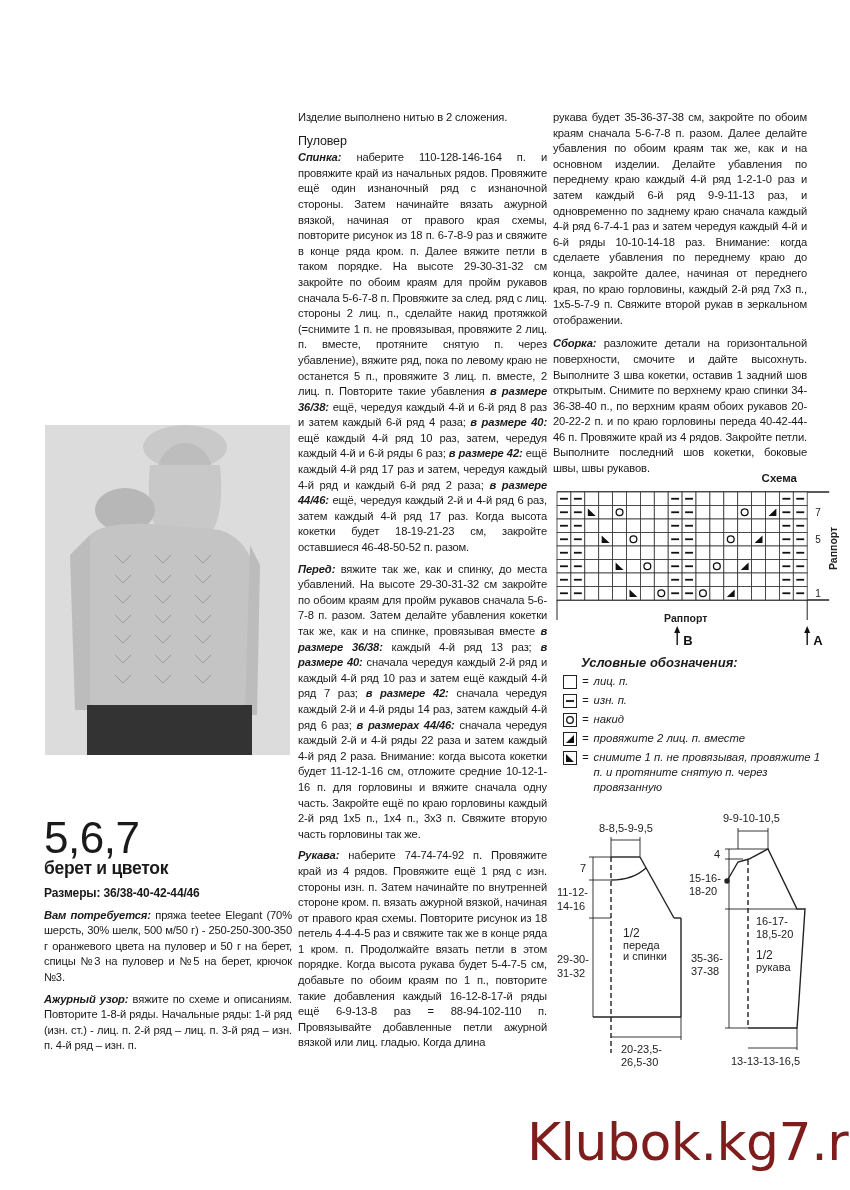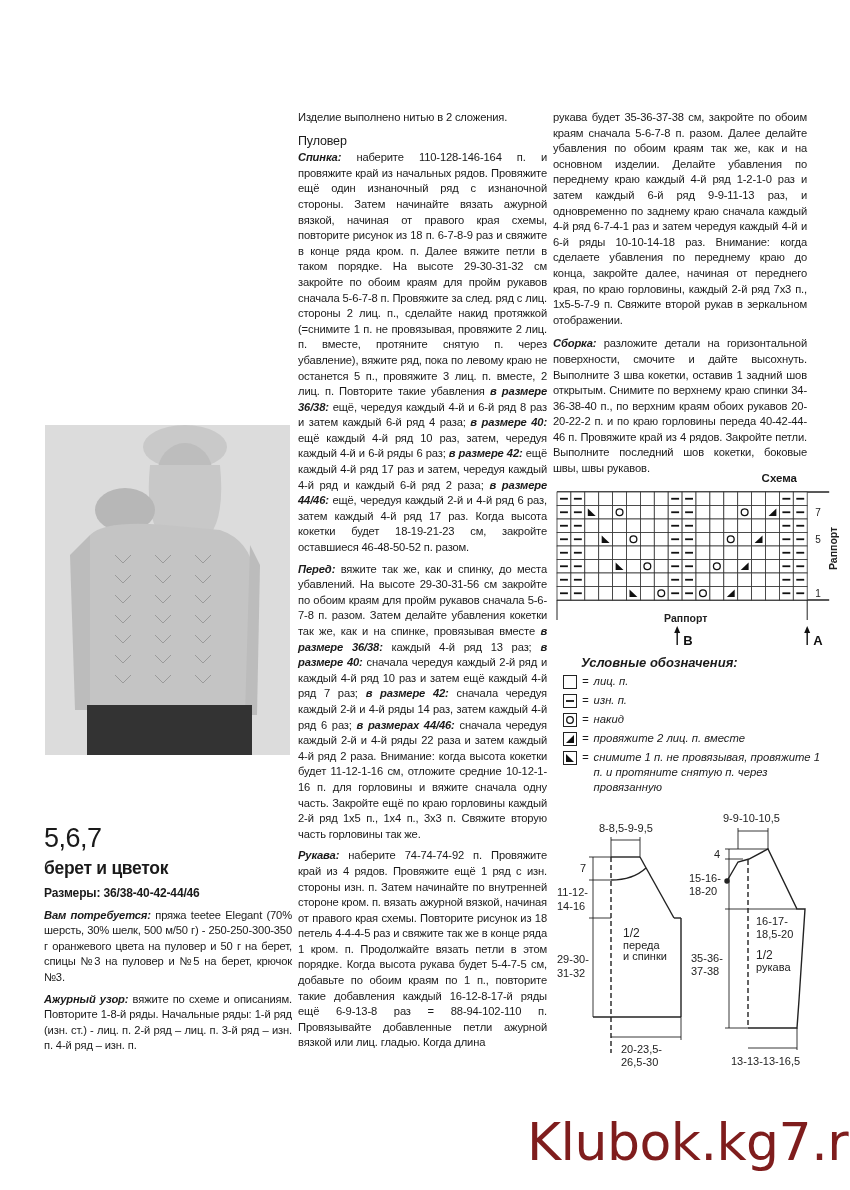--- a/index.html
+++ b/index.html
@@ -9,21 +9,21 @@
   .col p { margin:0 0 6px 0; }
   .col b { font-weight:bold;font-style:italic; }
   #col-mid { left:298px; top:62px; width:249px; }
   #col-right { left:553px; top:62px; width:254px; }
   #col-left { left:44px; top:772px; width:248px; }
   .section-head { font-weight:normal; font-size:12.5px; margin:8px 0 1px 0; }
   .photo { position:absolute; left:45px; top:425px; width:245px; height:330px;
            background:linear-gradient(180deg,#e8e8e8 0%,#d4d4d4 40%,#cfcfcf 75%,#3a3a3a 85%,#2f2f2f 100%);
            overflow:hidden; }
   .photo svg { width:100%; height:100%; display:block; }
-  .num-title { font-size:27px; line-height:36px; font-weight:normal; margin:0 0 2px 0; letter-spacing:-0.5px; }
+  .num-title { font-size:44px; line-height:36px; font-weight:normal; margin:0 0 2px 0; letter-spacing:-0.5px; }
   .big-title { font-size:17.5px; line-height:20px; font-weight:bold; margin:0 0 8px 0; letter-spacing:-0.3px; }
   .sizes { font-weight:bold; font-size:12px; margin-bottom:6px; }
 
   
   #chart-wrap { position:absolute; left:553px; top:440px; width:290px; height:180px;margin-top:32px; }
   #chart-title { position:absolute; right:46px; top:0; font-weight:bold; font-size:11.5px; }
   #chart-svg { position:absolute; left:0; top:0; }
 
   
   #legend { position:absolute; left:563px; top:655px; width:260px; font-size:11.3px; line-height:15px;font-style:italic; }
@@ -81,21 +81,21 @@
     <span>ещё, чередуя каждый 4-й и 6-й ряд 8 раз и затем каждый 6-й ряд 4 раза;</span>
     <b>в размере 40:</b>
     <span>ещё каждый 4-й ряд 10 раз, затем, чередуя каждый 4-й и 6-й ряды 6 раз;</span>
     <b>в размере 42:</b>
     <span>ещё каждый 4-й ряд 17 раз и затем, чередуя каждый 4-й ряд и каждый 6-й ряд 2 раза;</span>
     <b>в размере 44/46:</b>
     <span>ещё, чередуя каждый 2-й и 4-й ряд 6 раз, затем каждый 4-й ряд 17 раз. Когда высота кокетки будет 18-19-21-23 см, закройте оставшиеся 46-48-50-52 п. разом.</span>
   </p>
   <p>
     <b>Перед:</b>
-    <span>вяжите так же, как и спинку, до места убавлений. На высоте 29-30-31-56 см закройте по обоим краям для пройм рукавов сначала 5-6-7-8 п. разом. Затем делайте убавления кокетки так же, как и на спинке, провязывая вместе</span>
+    <span>вяжите так же, как и спинку, до места убавлений. На высоте 29-30-31-32 см закройте по обоим краям для пройм рукавов сначала 5-6-7-8 п. разом. Затем делайте убавления кокетки так же, как и на спинке, провязывая вместе</span>
     <b>в размере 36/38:</b>
     <span>каждый 4-й ряд 13 раз;</span>
     <b>в размере 40:</b>
     <span>сначала чередуя каждый 2-й ряд и каждый 4-й ряд 10 раз и затем ещё каждый 4-й ряд 7 раз;</span>
     <b>в размере 42:</b>
     <span>сначала чередуя каждый 2-й и 4-й ряды 14 раз, затем каждый 4-й ряд 6 раз;</span>
     <b>в размерах 44/46:</b>
     <span>сначала чередуя каждый 2-й и 4-й ряды 22 раза и затем каждый 4-й ряд 2 раза. Внимание: когда высота кокетки будет 11-12-1-16 см, отложите средние 10-12-1-16 п. для горловины и вяжите сначала одну часть. Закройте ещё по краю горловины каждый 2-й ряд 1х5 п., 1х4 п., 3х3 п. Свяжите вторую часть горловины так же.</span>
   </p>
   <p id="sleeves-p">

